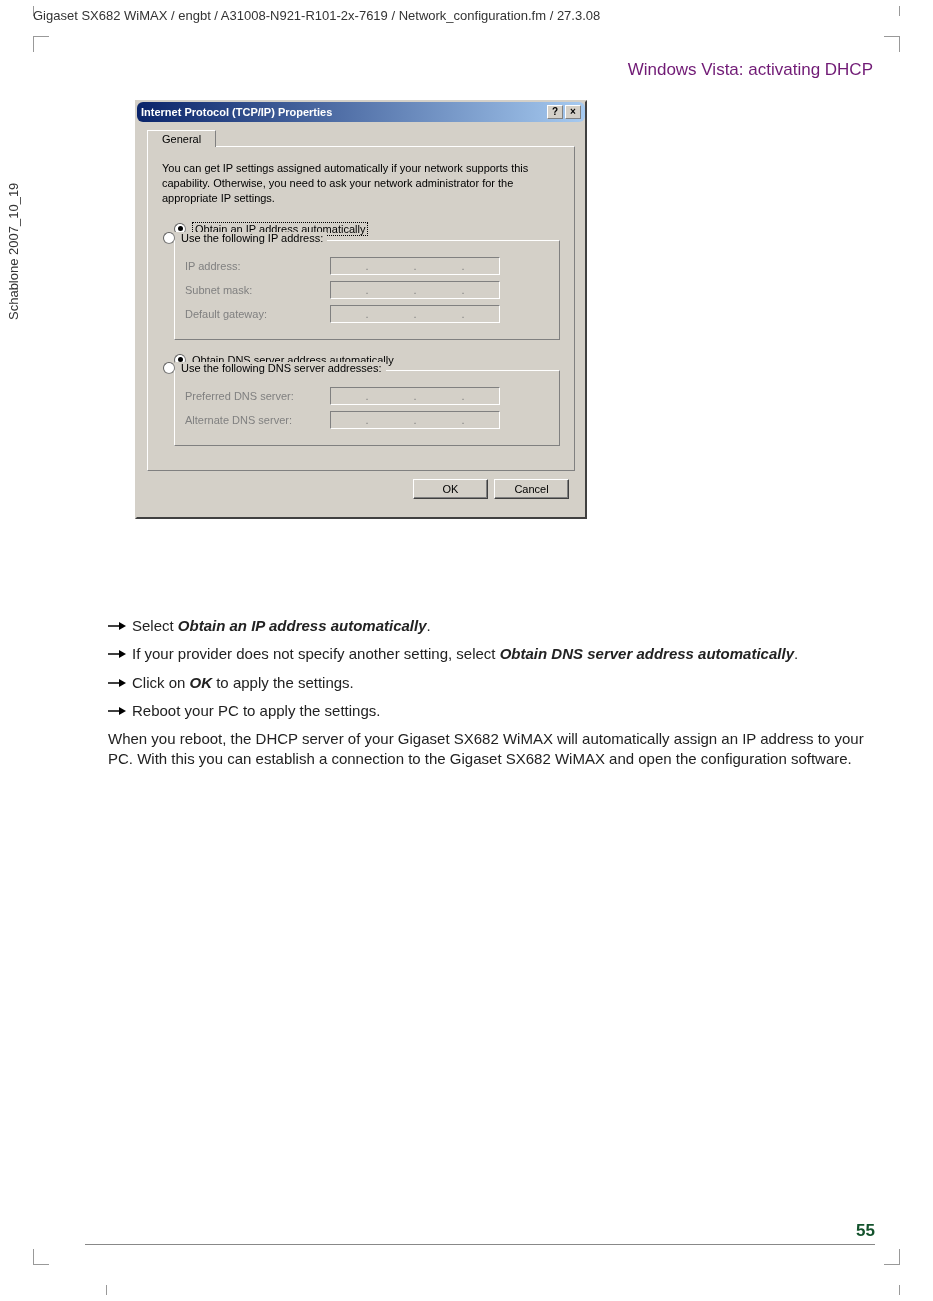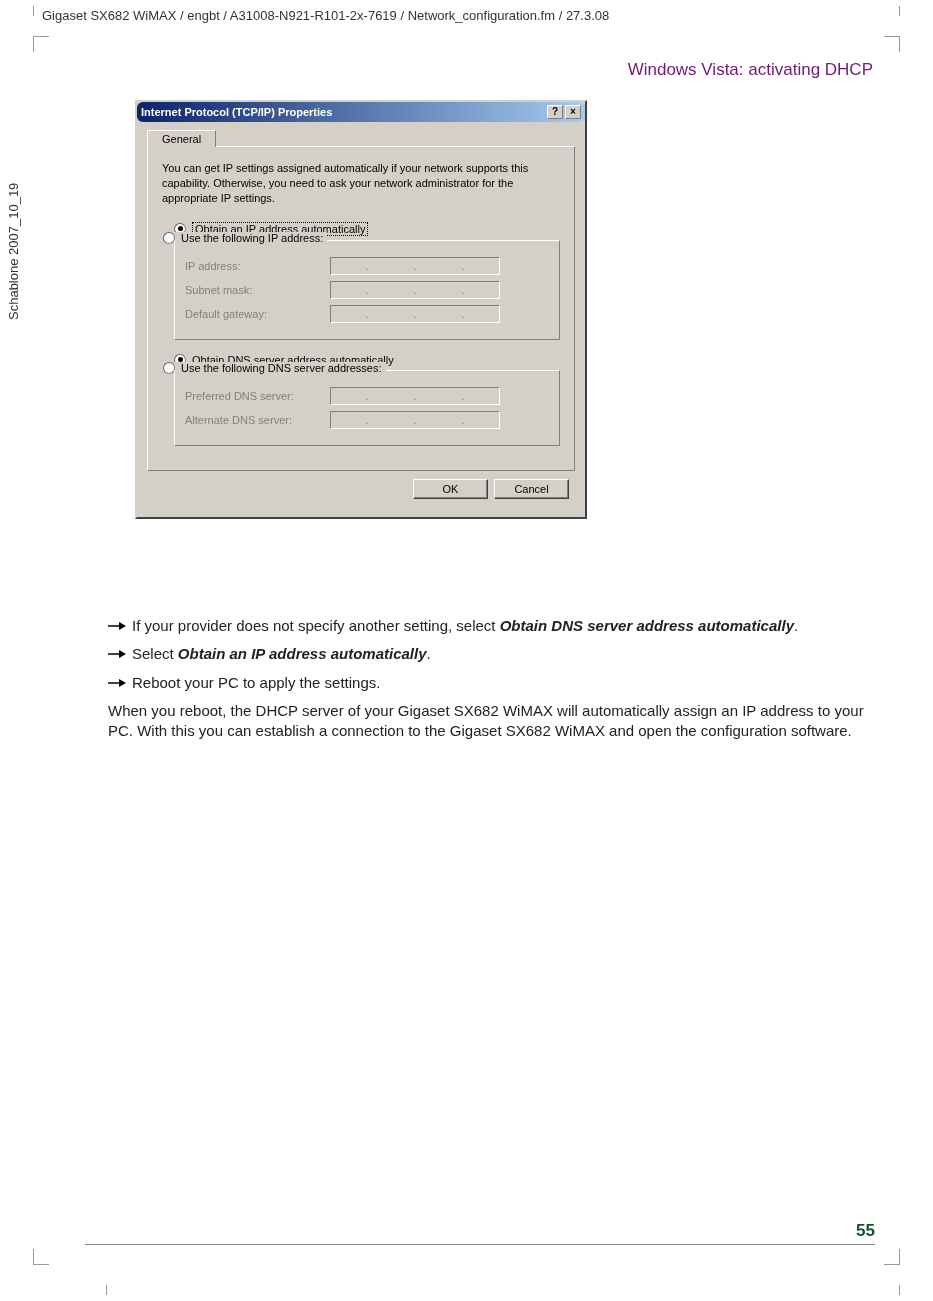--- a/index.html
+++ b/index.html
@@ -13,21 +13,21 @@
     .crop-tl, .crop-tr, .crop-bl, .crop-br { position: absolute; width: 16px; height: 16px; }
     .crop-tl { top: 36px; left: 33px; border-top: 1px solid #999; border-left: 1px solid #999; }
     .crop-tr { top: 36px; right: 33px; border-top: 1px solid #999; border-right: 1px solid #999; }
     .crop-bl { bottom: 36px; left: 33px; border-bottom: 1px solid #999; border-left: 1px solid #999; }
     .crop-br { bottom: 36px; right: 33px; border-bottom: 1px solid #999; border-right: 1px solid #999; }
     .tick-top { position: absolute; top: 6px; left: 33px; width: 1px; height: 10px; background: #999; }
     .tick-top2 { position: absolute; top: 6px; right: 33px; width: 1px; height: 10px; background: #999; }
     .tick-bot { position: absolute; bottom: 6px; left: 106px; width: 1px; height: 10px; background: #999; }
     .tick-bot2 { position: absolute; bottom: 6px; right: 33px; width: 1px; height: 10px; background: #999; }
     .header-path {
-      position: absolute; top: 8px; left: 42px;
+      position: absolute; top: 8px; left: 33px;
       font-size: 13px; color: #333;
     }
     .vertical-text {
       position: absolute; left: 6px; top: 320px;
       transform: rotate(-90deg); transform-origin: left top;
       font-size: 13px; color: #333;
     }
     .page-title {
       position: absolute; top: 60px; right: 60px;
       font-size: 17px; font-weight: normal; color: #701a75; text-align: center;
@@ -241,32 +241,43 @@
 
 <div class="content-text">
   <div class="bullet-row">
     <div class="arrow">
       <svg width="18" height="10" viewBox="0 0 18 10">
           <line x1="0" y1="5" x2="13" y2="5" stroke="#000" stroke-width="1.5"></line>
           <polygon points="18,5 11,1 11,9" fill="#000"></polygon>
         </svg>
     </div>
     <div class="bullet-text">
+      <span>Select </span><span class="bold-i">Obtain an IP address automatically</span><span>.</span>
+    </div>
+  </div>
+  <div class="bullet-row">
+    <div class="arrow">
+      <svg width="18" height="10" viewBox="0 0 18 10">
+          <line x1="0" y1="5" x2="13" y2="5" stroke="#000" stroke-width="1.5"></line>
+          <polygon points="18,5 11,1 11,9" fill="#000"></polygon>
+        </svg>
+    </div>
+    <div class="bullet-text">
       <span>If your provider does not specify another setting, select </span><span class="bold-i">Obtain DNS server address automatically</span><span>.</span>
     </div>
   </div>
   <div class="bullet-row">
     <div class="arrow">
       <svg width="18" height="10" viewBox="0 0 18 10">
           <line x1="0" y1="5" x2="13" y2="5" stroke="#000" stroke-width="1.5"></line>
           <polygon points="18,5 11,1 11,9" fill="#000"></polygon>
         </svg>
     </div>
     <div class="bullet-text">
-      <span>Select </span><span class="bold-i">Obtain an IP address automatically</span><span>.</span>
+      <span>Click on </span><span class="bold-i">OK</span><span> to apply the settings.</span>
     </div>
   </div>
   <div class="bullet-row">
     <div class="arrow">
       <svg width="18" height="10" viewBox="0 0 18 10">
           <line x1="0" y1="5" x2="13" y2="5" stroke="#000" stroke-width="1.5"></line>
           <polygon points="18,5 11,1 11,9" fill="#000"></polygon>
         </svg>
     </div>
     <div class="bullet-text">Reboot your PC to apply the settings.</div>

